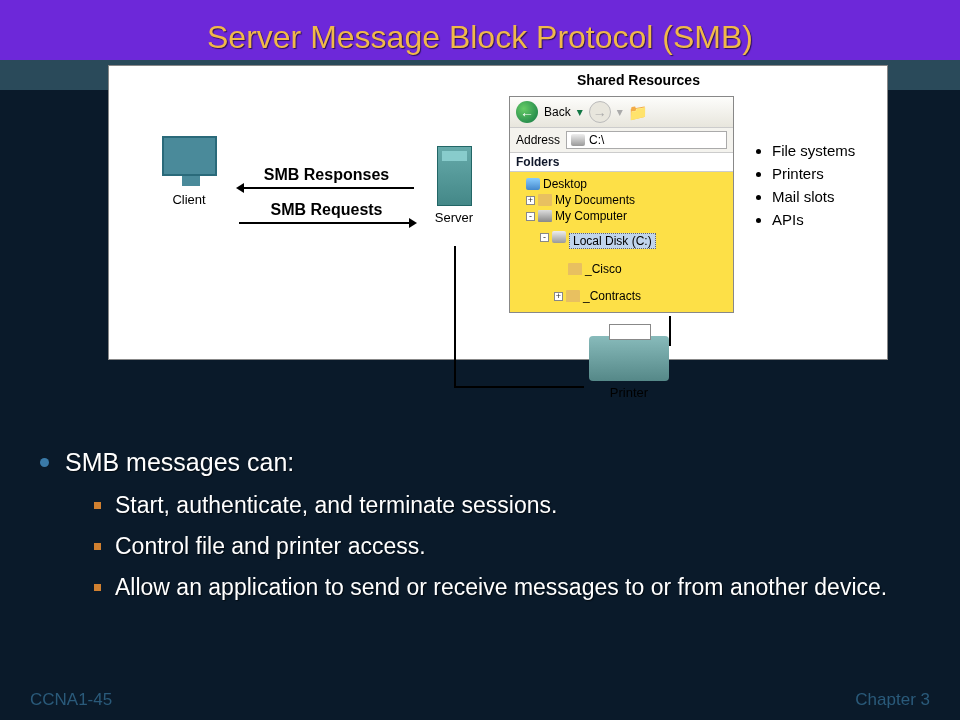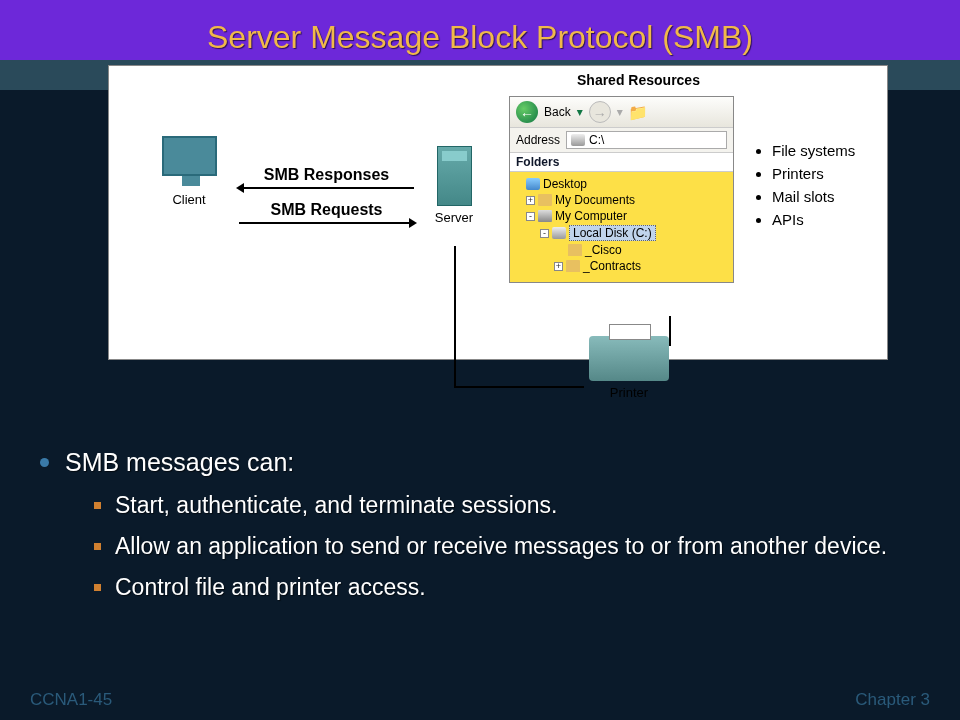--- a/index.html
+++ b/index.html
@@ -54,30 +54,30 @@
     width: 22px; height: 22px; border-radius: 50%;
     background: #e8e6dd; border: 1px solid #bbb; color: #aaa;
     display: flex; align-items: center; justify-content: center; font-size: 14px;
   }
   .folder-ic { color: #d8a030; font-size: 16px; }
   .exp-addr { padding: 3px 6px; display: flex; align-items: center; gap: 6px; border-bottom: 1px solid #ccc; }
   .addr-field { flex: 1; background: #fff; border: 1px solid #aaa; padding: 1px 4px; display: flex; align-items: center; gap: 4px; }
   .exp-section { background: #fff; padding: 2px 6px; font-weight: bold; border-bottom: 1px solid #ccc; color: #0f172a; }
   .tree { background: #fde047; padding: 4px 2px 8px 2px; }
   .tree-row { display: flex; align-items: center; gap: 3px; padding: 1px 0; white-space: nowrap; }
-  .ind1 { padding-left: 14px; } .ind2 { padding-left: 28px; } .ind3 { padding-left: 42px; }
+  .ind1 { padding-left: 14px; } .ind2 { padding-left: 28px; } .ind3 { padding-left: 42px; margin-top: 11px; }
   .expander { width: 9px; height: 9px; border: 1px solid #888; font-size: 9px; line-height: 7px; text-align: center; color: #333; background: #fff; }
   .no-exp { width: 11px; }
   .ic { width: 14px; height: 12px; display: inline-block; }
   .ic-desktop { background: linear-gradient(#8cf,#48c); border-radius: 2px; }
   .ic-docs { background: #e8c060; border-radius: 1px; }
   .ic-computer { background: linear-gradient(#ddd,#888); border-radius: 1px; }
   .ic-disk { background: linear-gradient(#eee,#999); border-radius: 2px; }
   .ic-folder { background: #e8c060; border-radius: 1px 1px 0 0; }
-  .sel { background: #c0d4ec; border: 1px dotted #666; padding: 0 3px; }
+  .sel { background: #c0d4ec; border: 1px dotted #666; padding: 0 3px; margin-top: 8px; }
   .conn-v { position: absolute; background: #000; width: 2px; left: 345px; top: 180px; height: 140px; }
   .conn-h { position: absolute; background: #000; height: 2px; left: 345px; top: 320px; width: 130px; }
   .conn-v2 { position: absolute; background: #000; width: 2px; left: 560px; top: 250px; height: 30px; }
   .res-list { position: absolute; top: 70px; left: 645px; font-size: 15px; }
   .res-list li { margin: 6px 0; list-style: disc; margin-left: 18px; }
 
   .content { position: absolute; top: 448px; left: 40px; right: 40px; }
   .b1 { color: #fff; font-size: 25px; margin-bottom: 14px; display: flex; align-items: flex-start; }
   .b1 .dot { width: 9px; height: 9px; background: #3a7aa8; border-radius: 50%; margin: 10px 16px 0 0; flex-shrink: 0; }
   .b2 { color: #fff; font-size: 23px; margin: 0 0 12px 54px; display: flex; align-items: flex-start; line-height: 1.25; }
@@ -194,24 +194,24 @@
   <div class="b1">
     <span class="dot"></span>
     <span class="txt">SMB messages can:</span>
   </div>
   <div class="b2">
     <span class="sq"></span>
     <span class="txt">Start, authenticate, and terminate sessions.</span>
   </div>
   <div class="b2">
     <span class="sq"></span>
-    <span class="txt">Allow an application to send or receive messages to or from another device.</span>
+    <span class="txt">Control file and printer access.</span>
   </div>
   <div class="b2">
     <span class="sq"></span>
-    <span class="txt">Control file and printer access.</span>
+    <span class="txt">Allow an application to send or receive messages to or from another device.</span>
   </div>
 </div>
 
 <div class="footer">
   <span>CCNA1-45</span>
   <span>Chapter 3</span>
 </div>
 
 </body></html>

